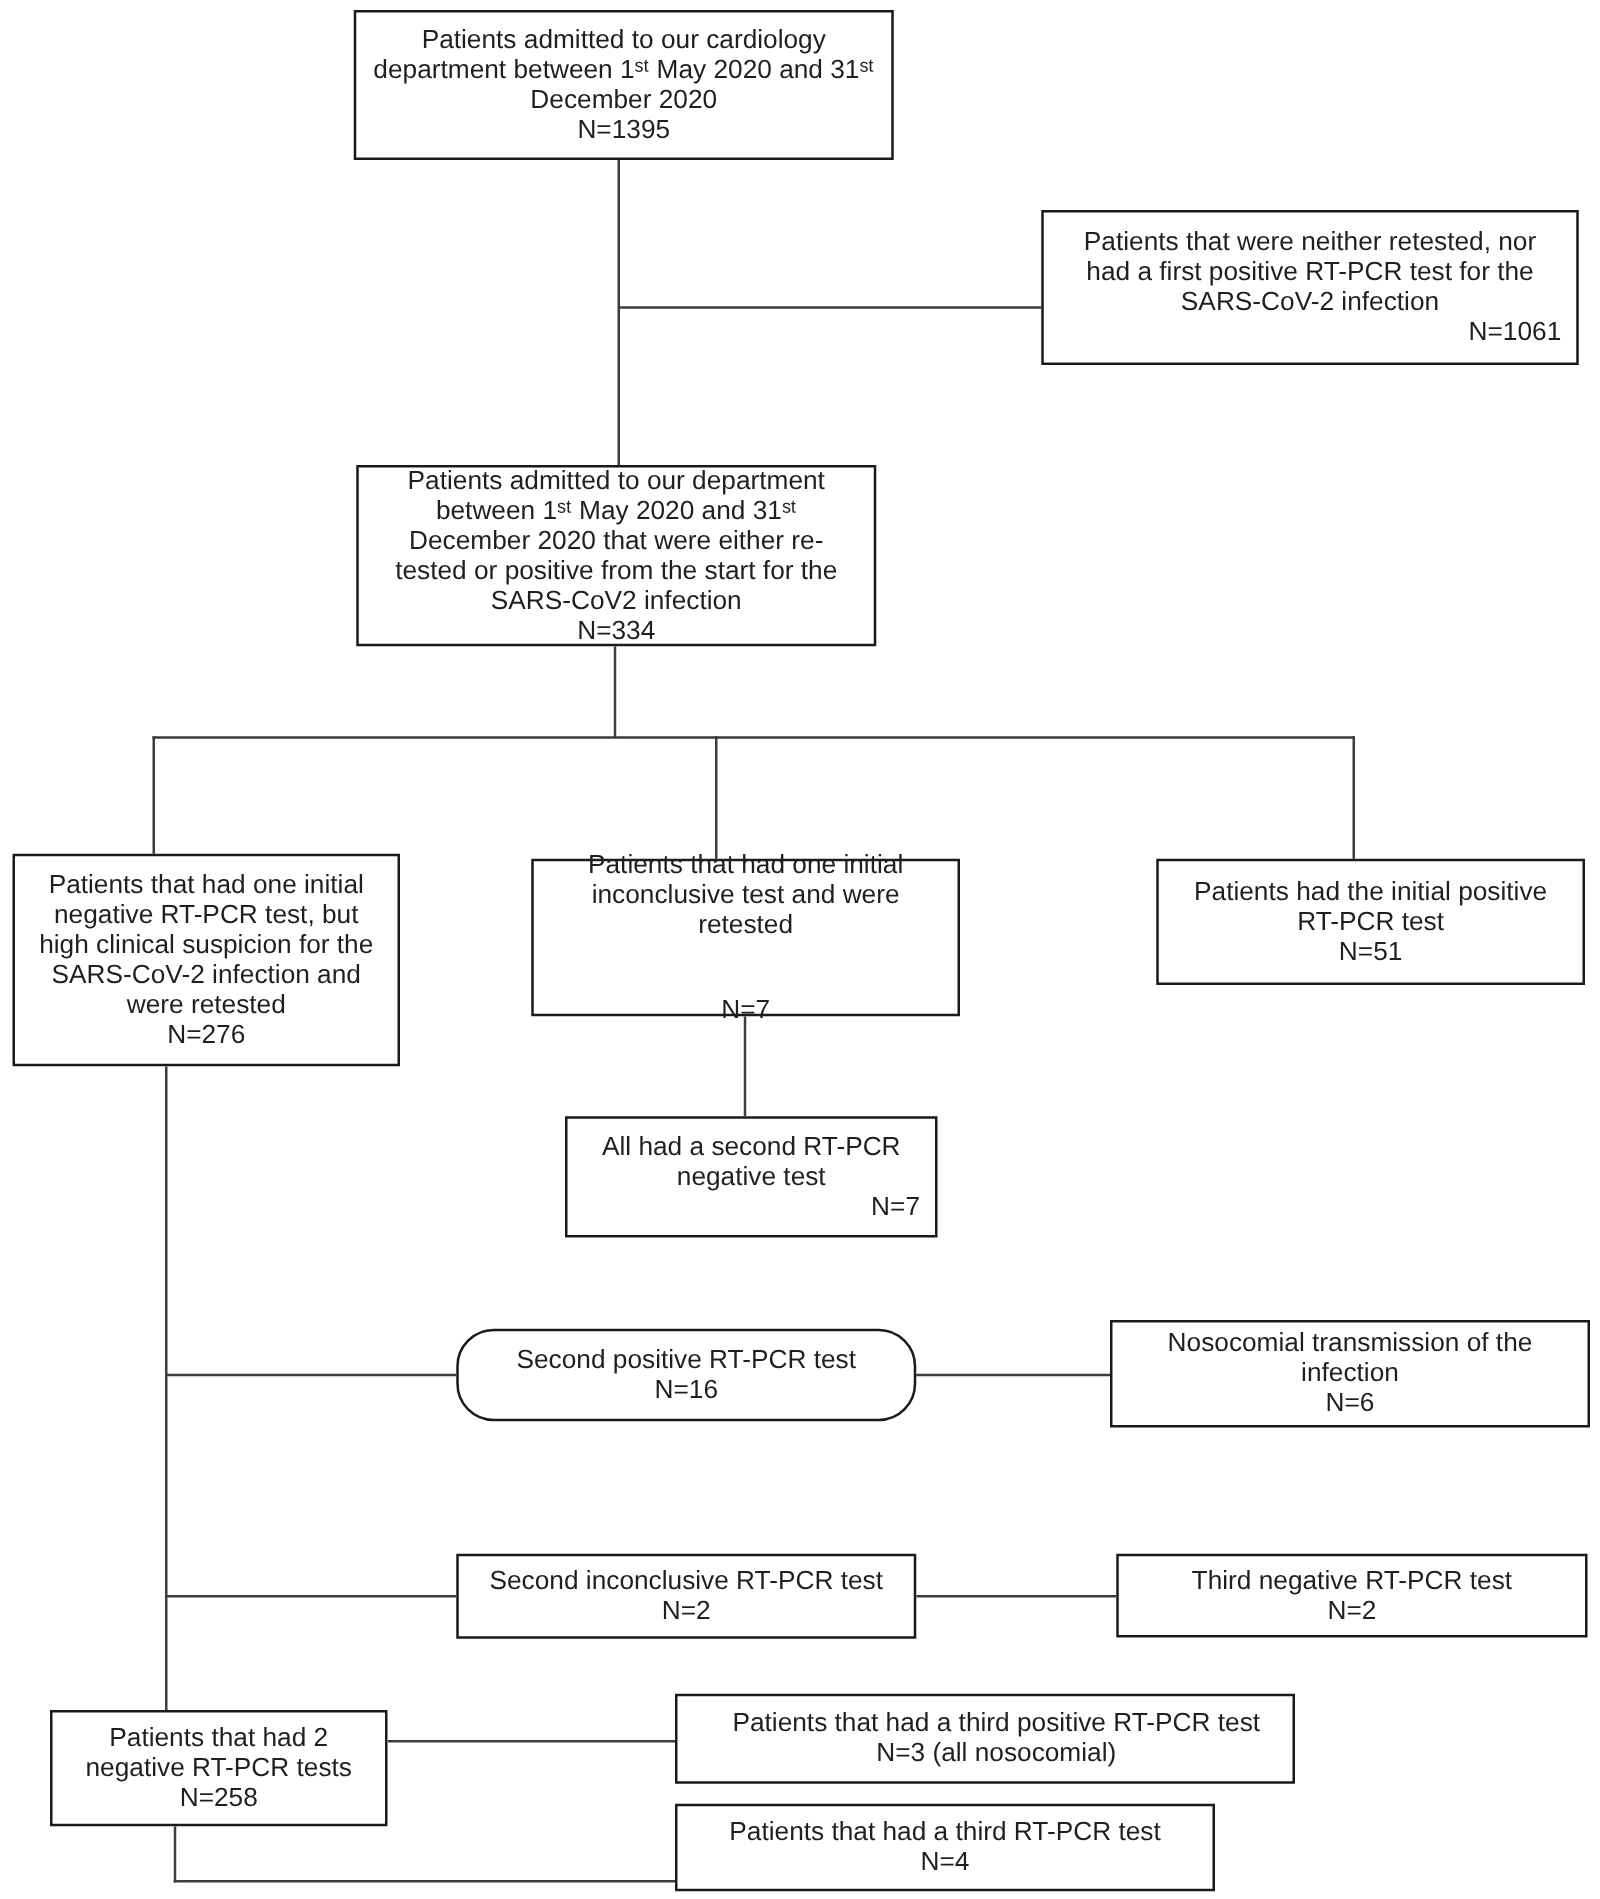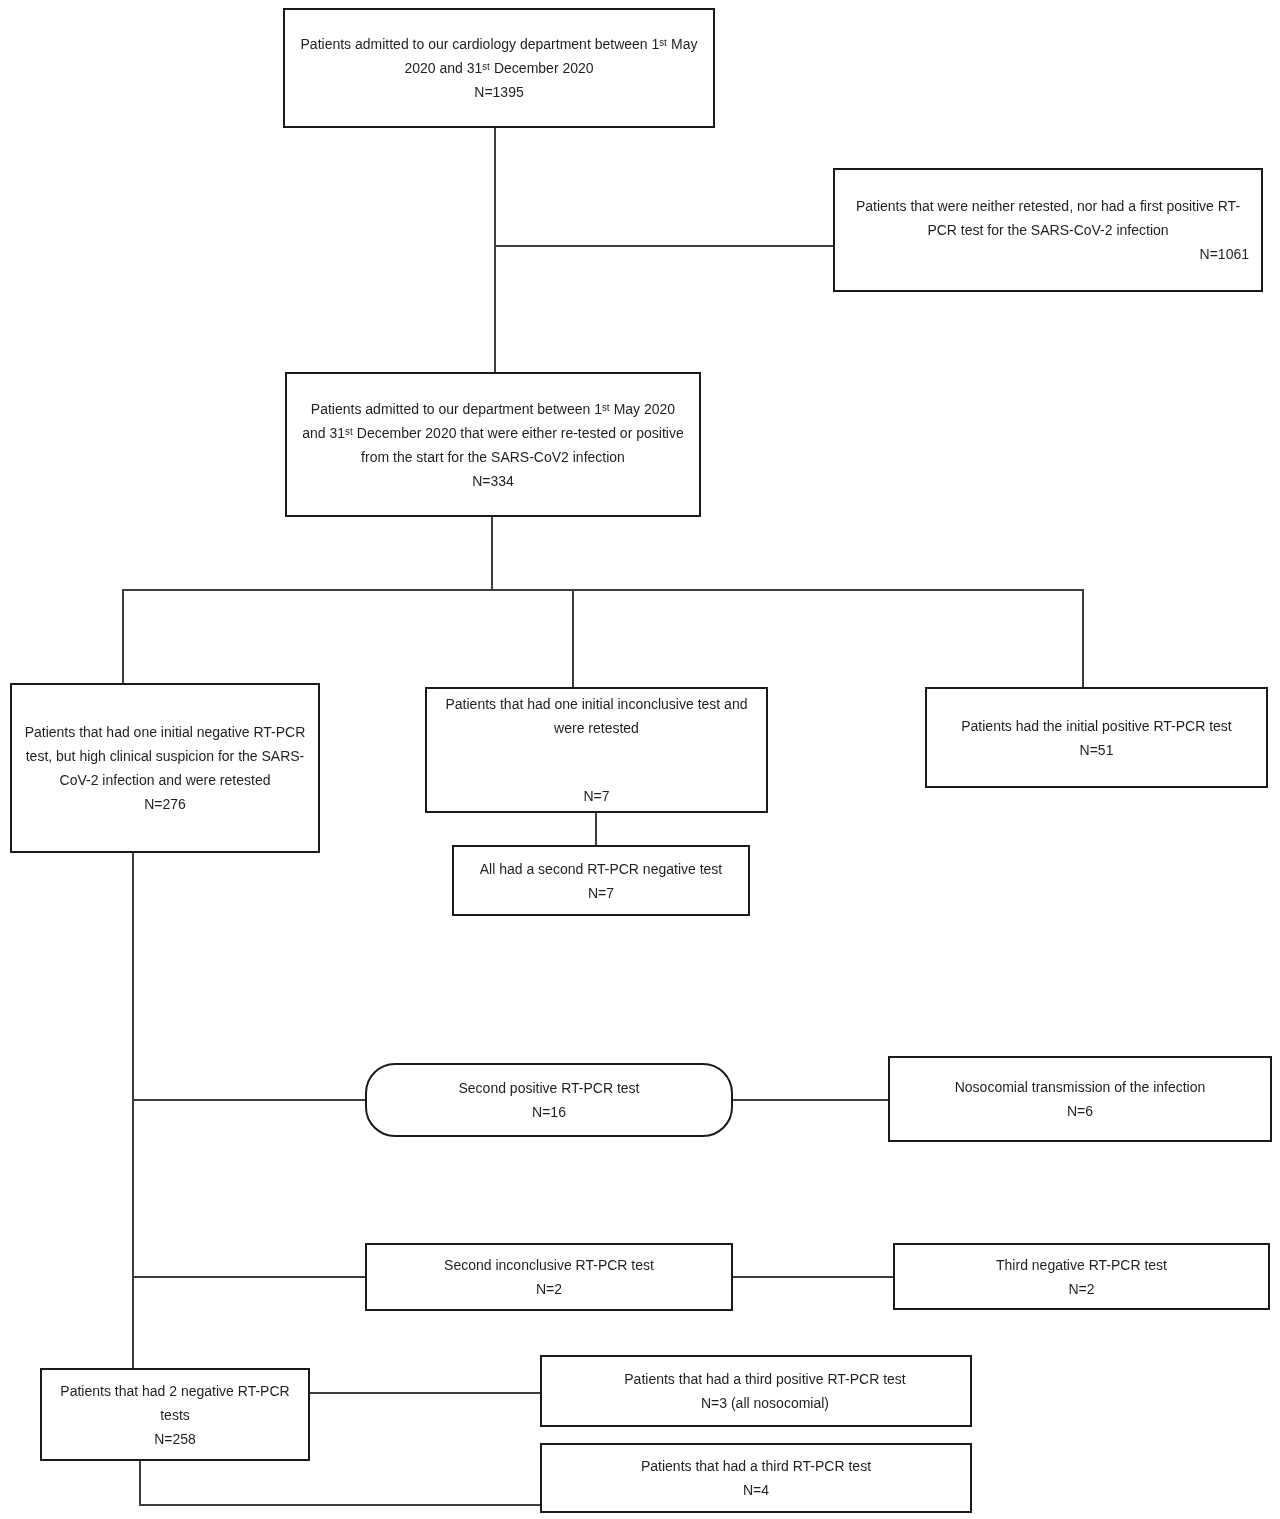--- a/index.html
+++ b/index.html
@@ -19,21 +19,21 @@
     position: absolute;
     box-sizing: border-box;
     border: 2px solid #1a1a1a;
     background: #ffffff;
     display: flex;
     flex-direction: column;
     justify-content: center;
     align-items: center;
     text-align: center;
     padding: 4px 12px;
-    font-size: 14px;
+    font-size: 21px;
     line-height: 24px;
   }
   .fbox .box-text { display: block; }
   .fbox .box-n { display: block; }
   .conn {
     position: absolute;
     background: #3d3d3d;
   }
   .conn.h { height: 2px; }
   .conn.v { width: 2px; }
@@ -83,21 +83,21 @@
   <div class="fbox" style="left:425px; top:687px; width:343px; height:126px;gap:44px;">
     <span class="box-text">Patients that had one initial inconclusive test and were retested</span>
     <span class="box-n">N=7</span>
   </div>
 
   <div class="fbox" style="left:925px; top:687px; width:343px; height:101px;">
     <span class="box-text">Patients had the initial positive RT-PCR test</span>
     <span class="box-n">N=51</span>
   </div>
 
-  <div class="fbox" style="left:452px; top:845px; width:298px; height:71px;">
+  <div class="fbox" style="left:452px; top:893px; width:298px; height:97px;align-items:flex-end;">
     <span class="box-text">All had a second RT-PCR negative test</span>
     <span class="box-n">N=7</span>
   </div>
 
   <div class="fbox" style="left:365px; top:1063px; width:368px; height:74px;border-radius:30px;">
     <span class="box-text">Second positive RT-PCR test</span>
     <span class="box-n">N=16</span>
   </div>
 
   <div class="fbox" style="left:888px; top:1056px; width:384px; height:86px;">
@@ -113,21 +113,21 @@
   <div class="fbox" style="left:893px; top:1243px; width:377px; height:67px;">
     <span class="box-text">Third negative RT-PCR test</span>
     <span class="box-n">N=2</span>
   </div>
 
   <div class="fbox" style="left:40px; top:1368px; width:270px; height:93px;">
     <span class="box-text">Patients that had 2 negative RT-PCR tests</span>
     <span class="box-n">N=258</span>
   </div>
 
-  <div class="fbox" style="left:540px; top:1355px; width:432px; height:72px;padding-left:30px;">
+  <div class="fbox" style="left:540px; top:1355px; width:496px; height:72px;padding-left:30px;">
     <span class="box-text">Patients that had a third positive RT-PCR test</span>
     <span class="box-n">N=3 (all nosocomial)</span>
   </div>
 
   <div class="fbox" style="left:540px; top:1443px; width:432px; height:70px;">
     <span class="box-text">Patients that had a third RT-PCR test</span>
     <span class="box-n">N=4</span>
   </div>
 
 </div>

